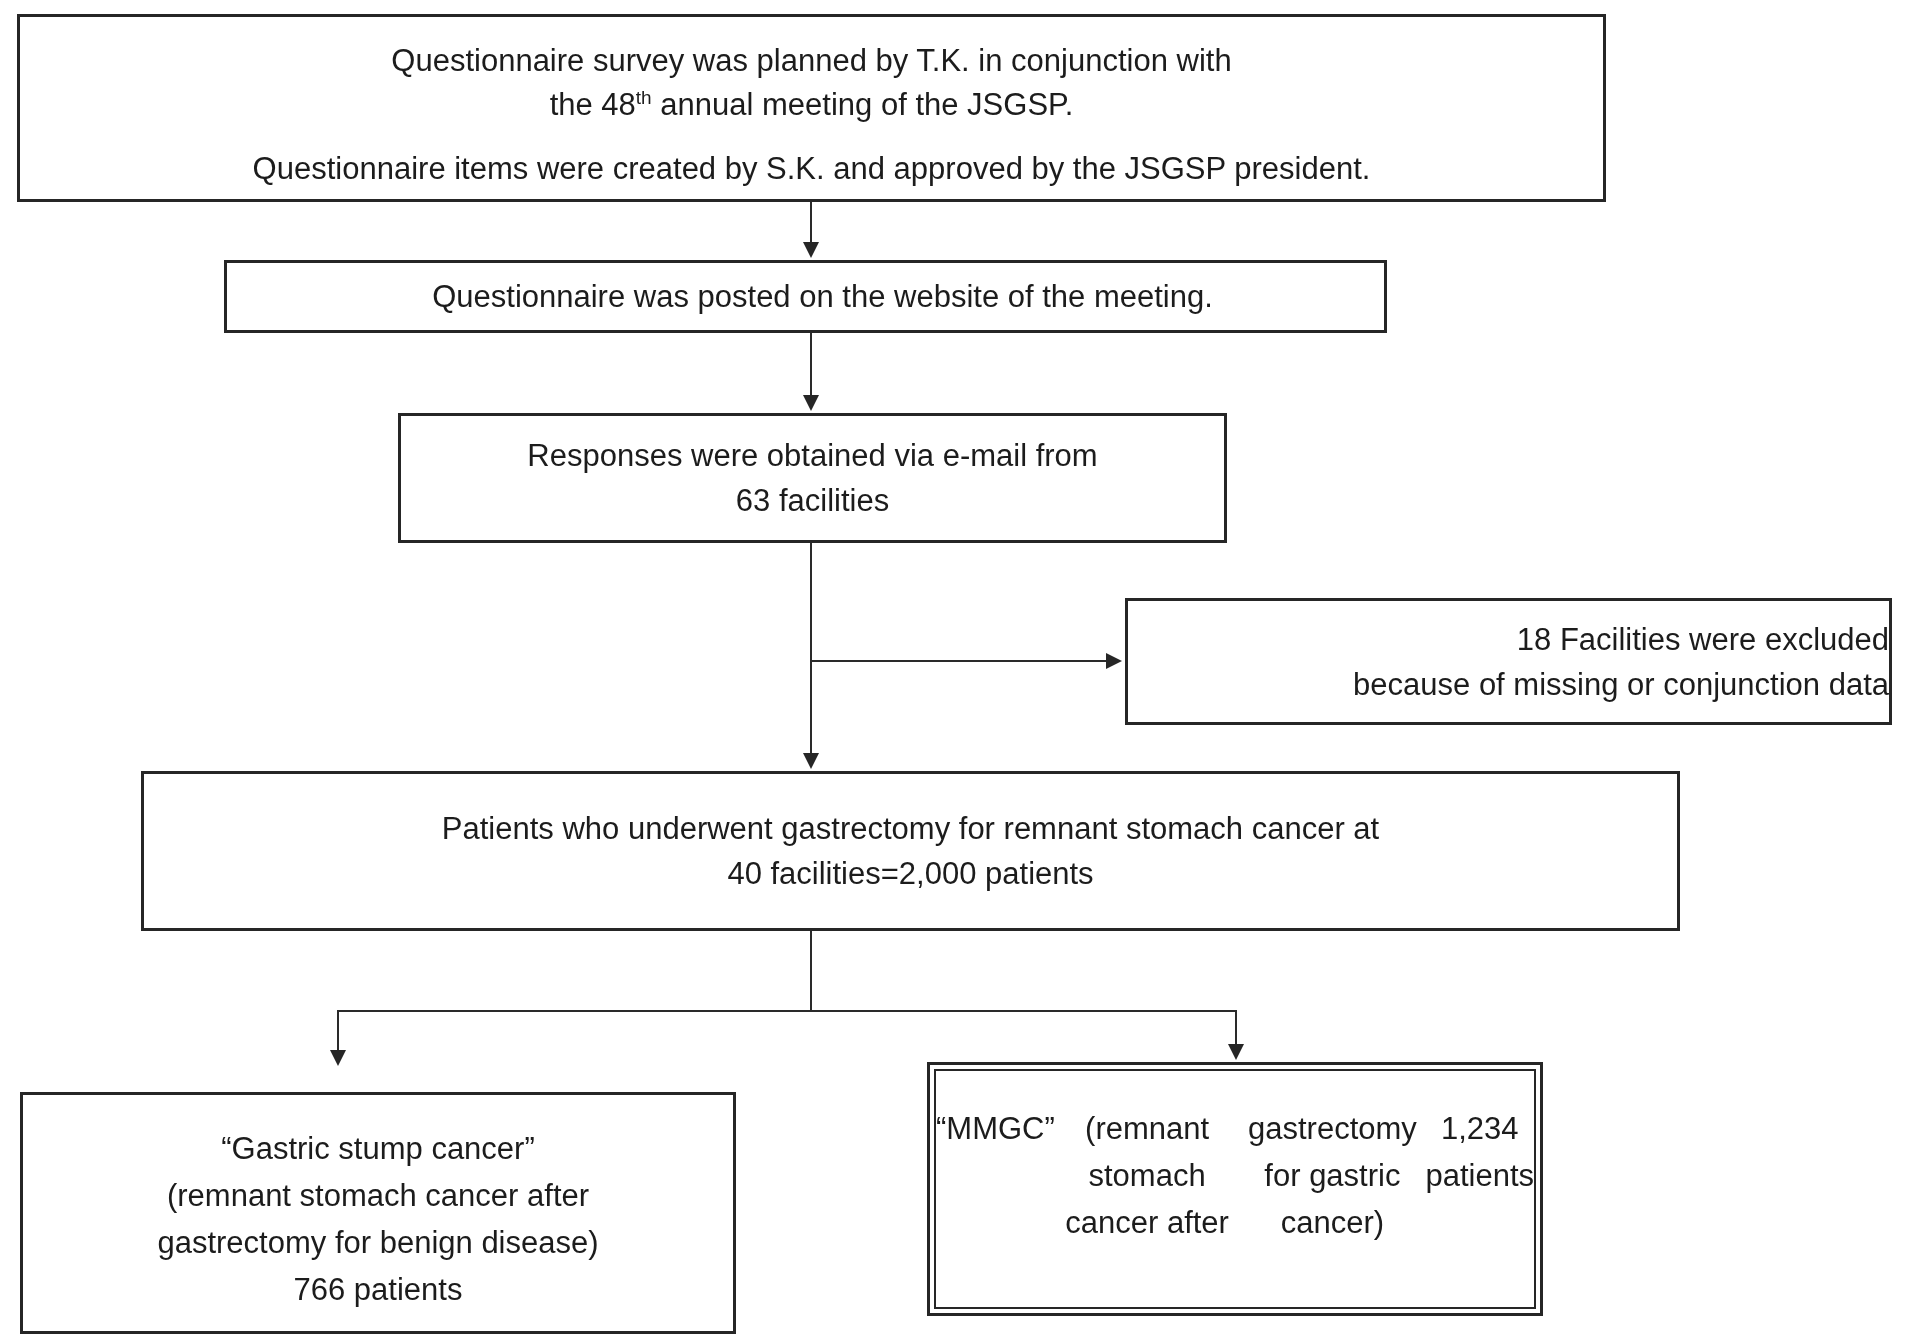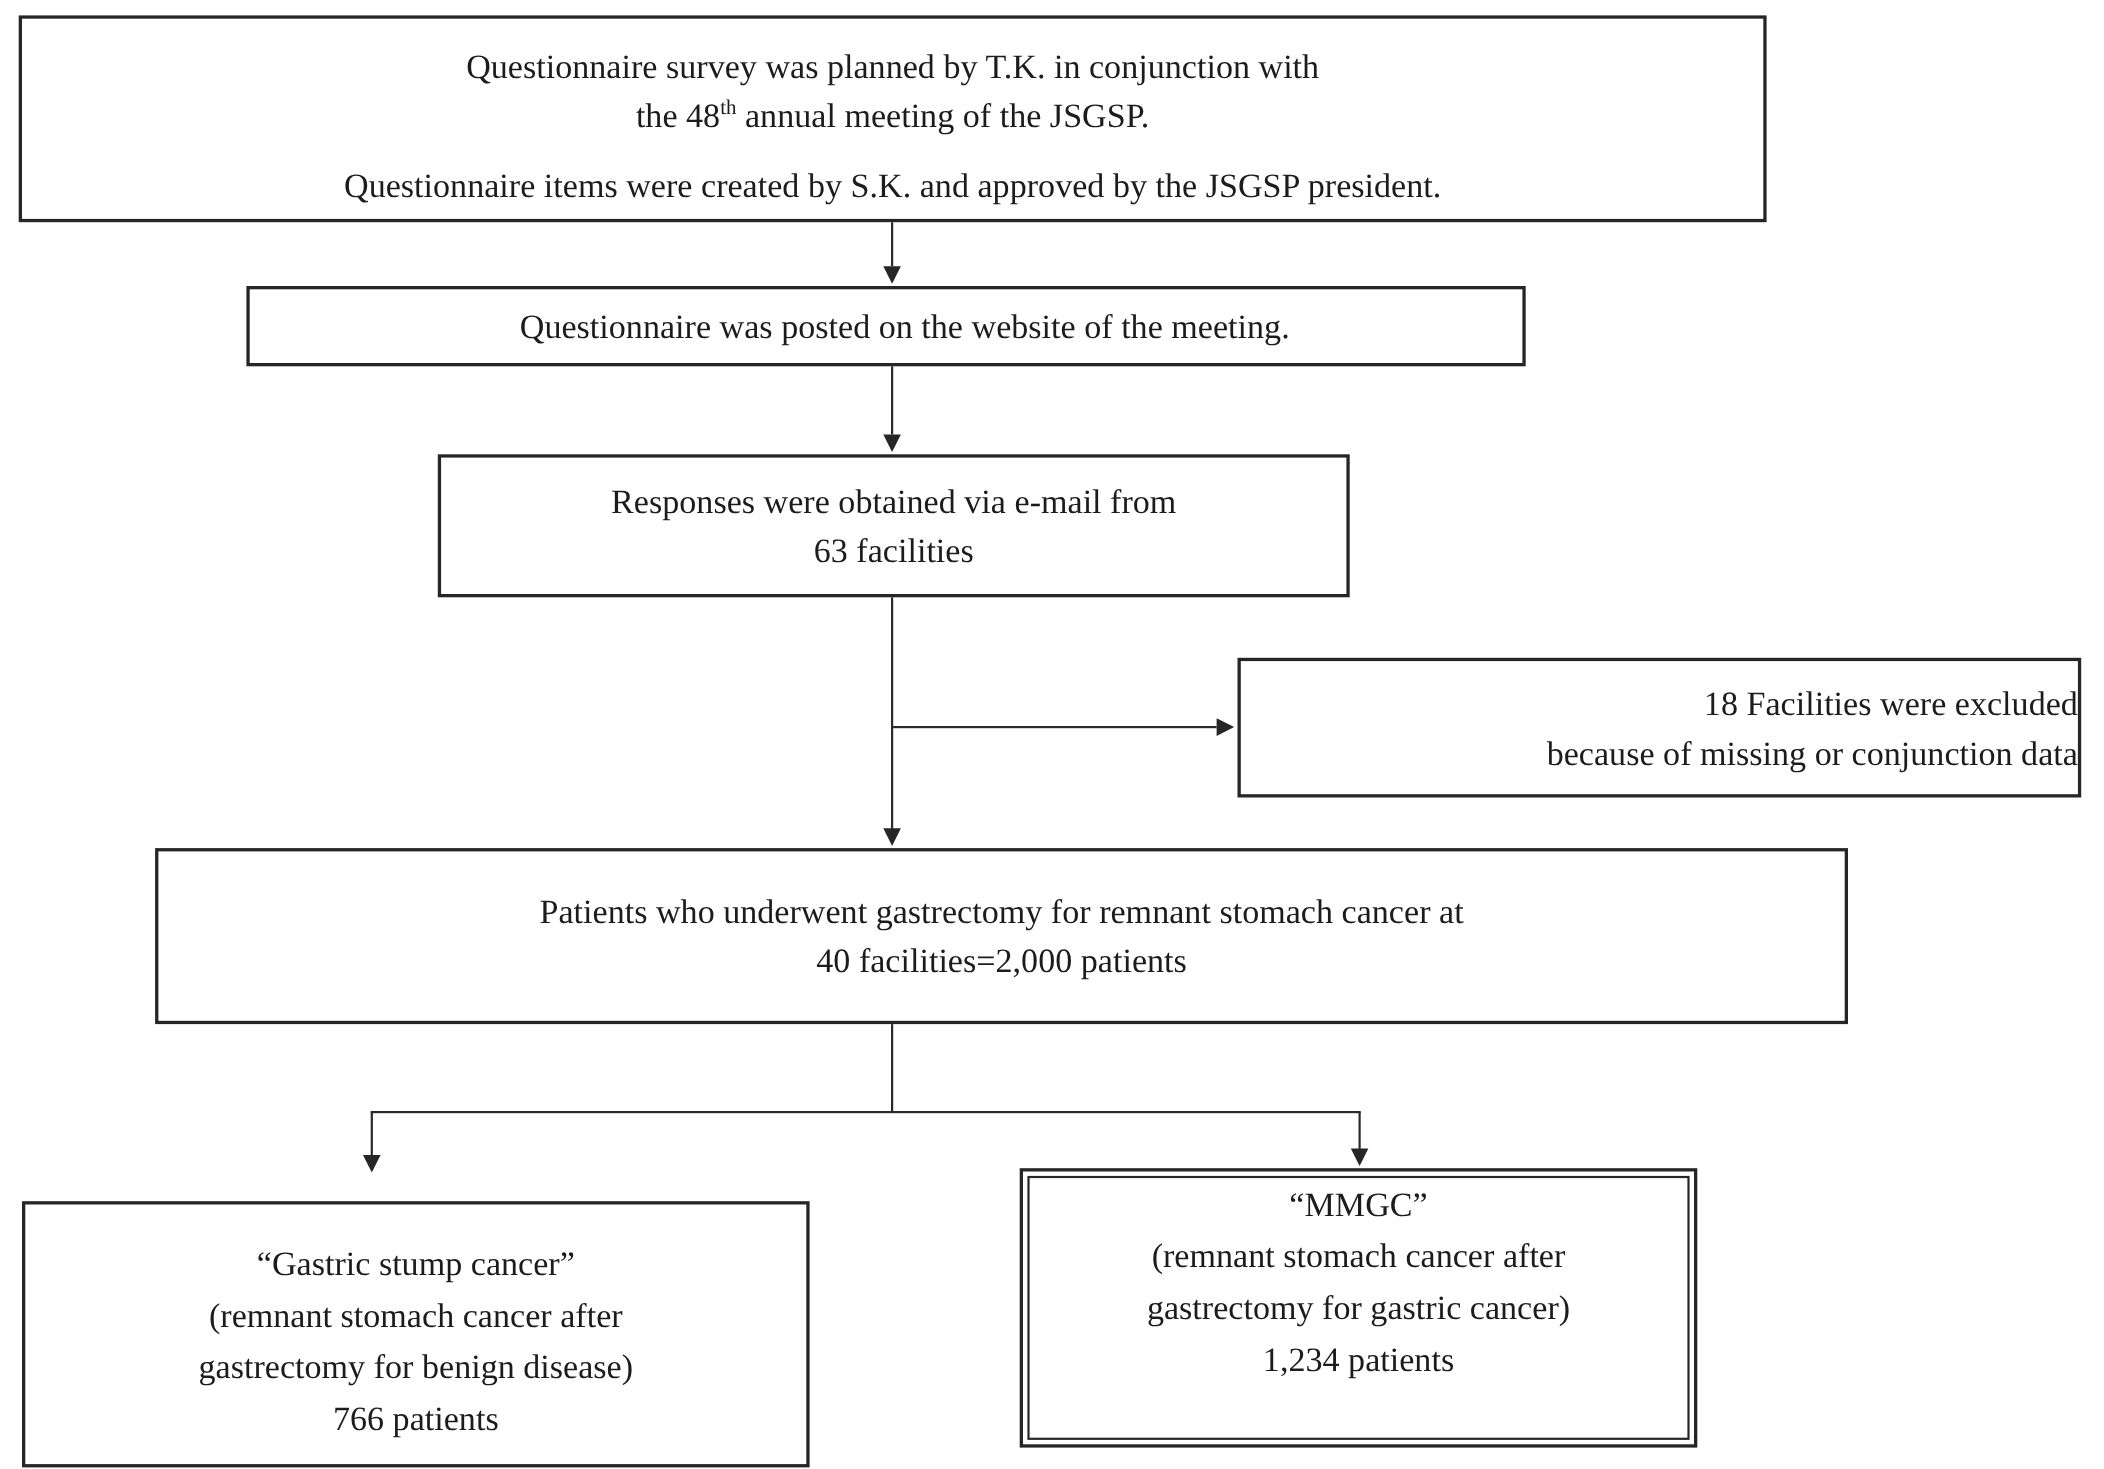--- a/index.html
+++ b/index.html
@@ -5,21 +5,21 @@
   html, body {
     margin: 0;
     padding: 0;
     background: #ffffff;
   }
   .canvas {
     position: relative;
     width: 1913px;
     height: 1335px;
     background: #ffffff;
-    font-family: Liberation Serif, serif;
+    font-family: Liberation Sans, sans-serif;
     color: #1c1c1c;
     overflow: hidden;
   }
   .fbox {
     position: absolute;
     box-sizing: border-box;
     border: 3px solid #262626;
     background: #ffffff;
     text-align: center;
     font-size: 31px;
@@ -55,21 +55,22 @@
   .box-mmgc {
     left: 927px; top: 1062px; width: 616px; height: 254px;
     padding: 4px;
   }
   .box-mmgc .inner {
     box-sizing: border-box;
     border: 2px solid #262626;
     width: 100%;
     height: 100%;
     display: flex;
-    flex-direction: column;
+    flex-direction: row;
+    padding-top: 34px;
     line-height: 47px;
   }
   
   .vline, .hline {
     position: absolute;
     background: #2a2a2a;
   }
   .vline { width: 2px; }
   .hline { height: 2px; }
   .conn-1 { left: 810px; top: 202px; height: 40px; }

